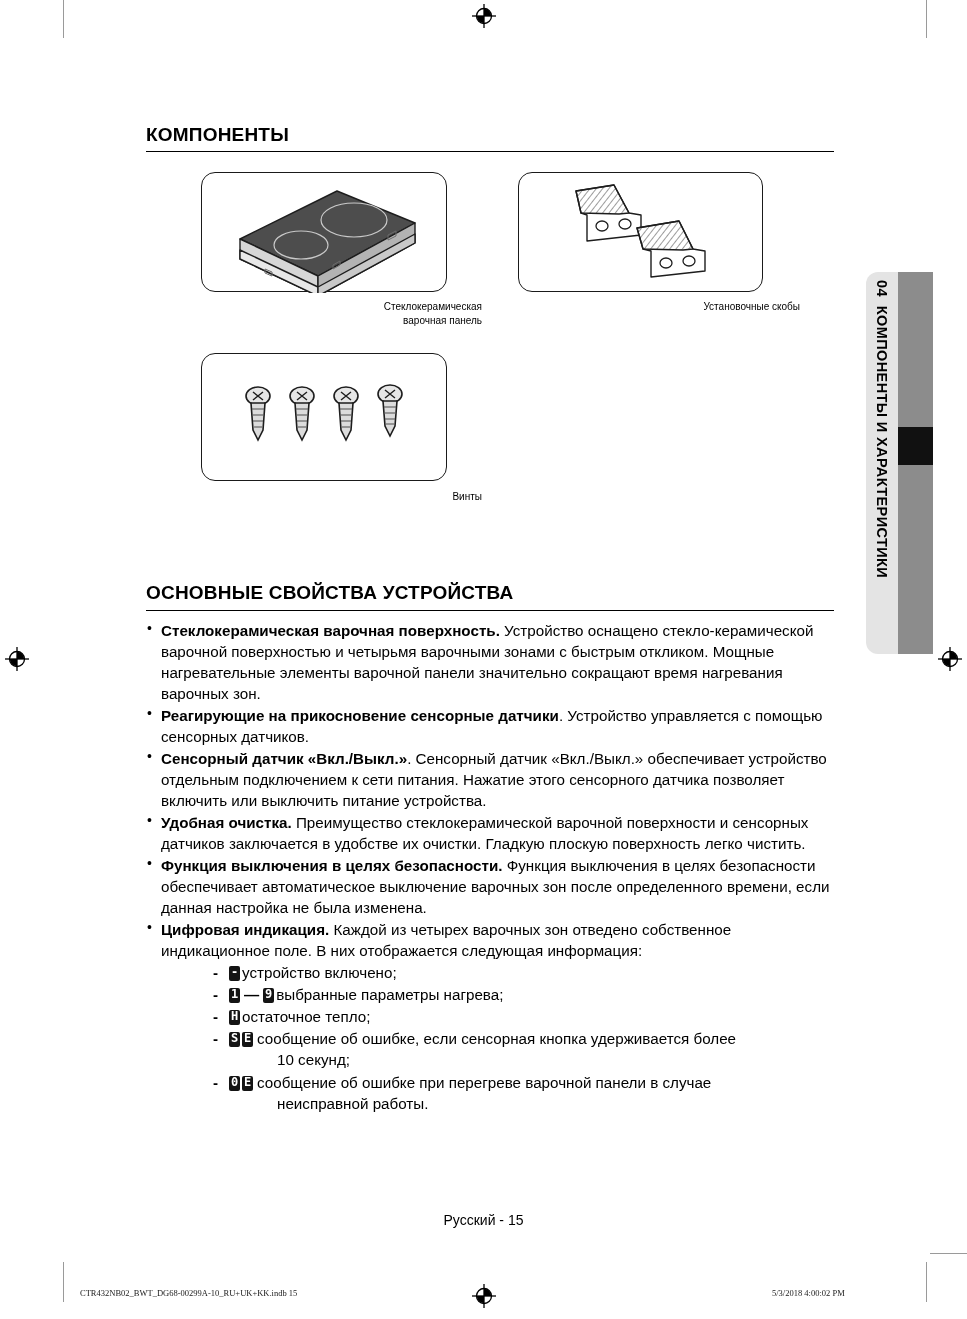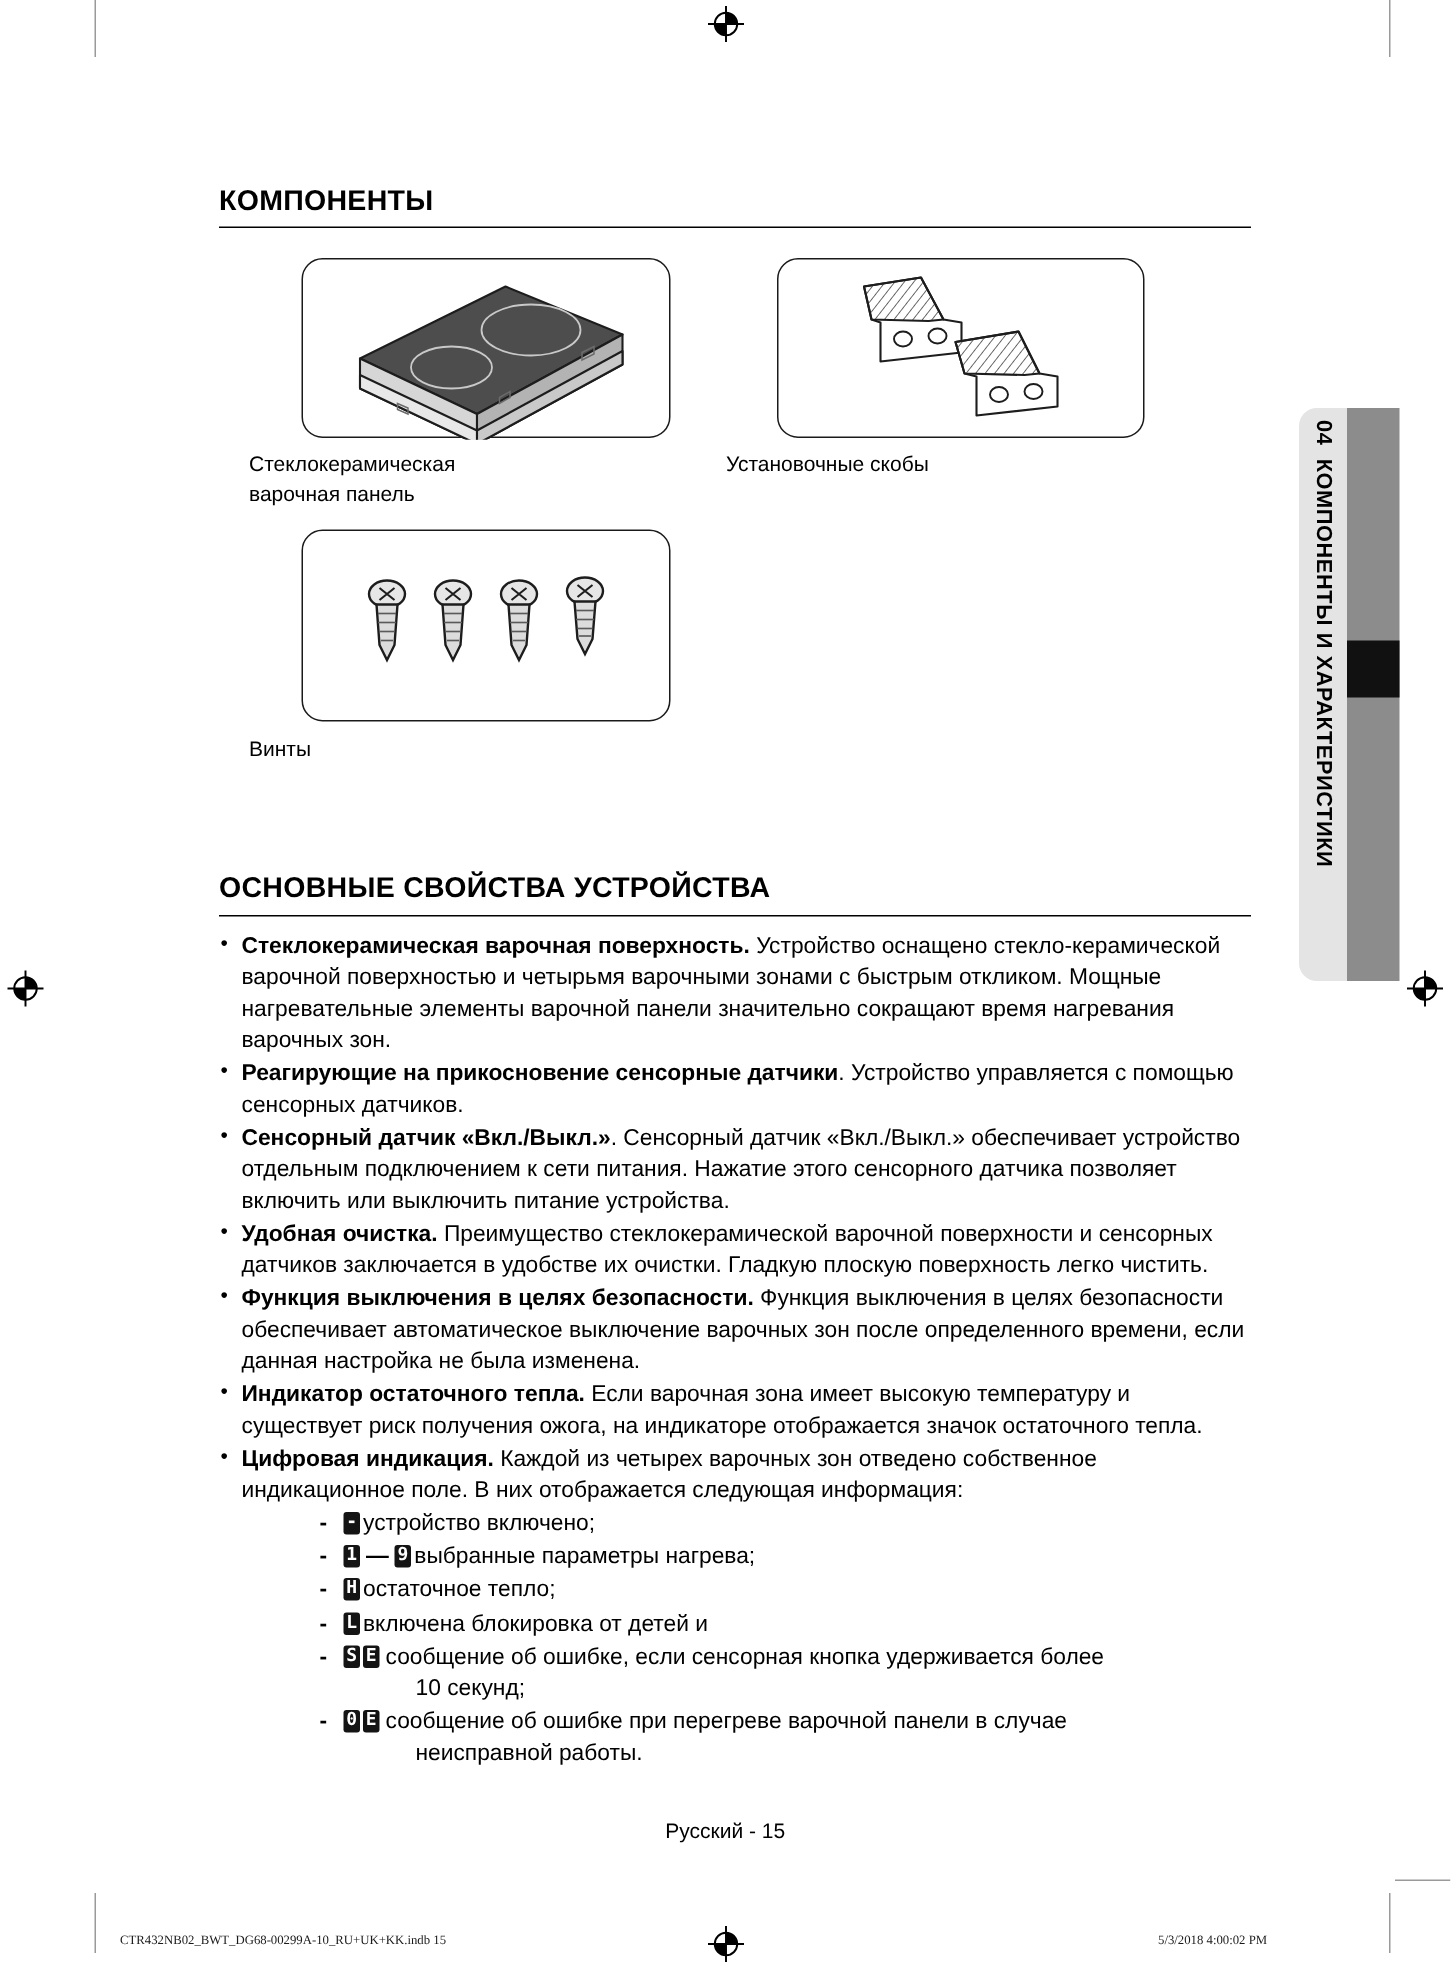--- a/index.html
+++ b/index.html
@@ -30,21 +30,21 @@
   }
   .rule{border-bottom:1.4px solid #000;width:100%;margin-top:2px;}
 
   
   .parts{position:relative;margin-top:18px;}
   .partbox{
     border:1.6px solid #1a1a1a;border-radius:14px;background:#fff;
     box-sizing:border-box;position:absolute;
   }
   .cap{
-    position:absolute;text-align:left;font-size:14px;line-height:1.42;
+    position:absolute;text-align:right;font-size:10px;line-height:1.42;
   }
 
   
   .features{margin:0;padding:0;list-style:none;font-size:15.2px;line-height:1.385;}
   .features > li{
     position:relative;padding-left:15px;margin-bottom:1px;
     text-align:left;
   }
   .features > li:before{
     content:"\2022";position:absolute;left:1px;top:-1px;font-size:14px;
@@ -276,36 +276,32 @@
 
     <h1 class="h-sec" style="margin-top:2px;">ОСНОВНЫЕ СВОЙСТВА УСТРОЙСТВА</h1>
     <div class="rule"></div>
 
     <ul class="features" style="margin-top:9px;">
       <li><b>Стеклокерамическая варочная поверхность.</b><span> Устройство оснащено стекло-керамической варочной поверхностью и четырьмя варочными зонами с быстрым откликом. Мощные нагревательные элементы варочной панели значительно сокращают время нагревания варочных зон.</span></li>
       <li><b>Реагирующие на прикосновение сенсорные датчики</b><span>. Устройство управляется с помощью сенсорных датчиков.</span></li>
       <li><b>Сенсорный датчик «Вкл./Выкл.»</b><span>. Сенсорный датчик «Вкл./Выкл.» обеспечивает устройство отдельным подключением к сети питания. Нажатие этого сенсорного датчика позволяет включить или выключить питание устройства.</span></li>
       <li><b>Удобная очистка.</b><span> Преимущество стеклокерамической варочной поверхности и сенсорных датчиков заключается в удобстве их очистки. Гладкую плоскую поверхность легко чистить.</span></li>
       <li><b>Функция выключения в целях безопасности.</b><span> Функция выключения в целях безопасности обеспечивает автоматическое выключение варочных зон после определенного времени, если данная настройка не была изменена.</span></li>
-      <li><b>Индикатор остаточного тепла.</b><span> Если варочная зона имеет высокую температуру и существует риск получения ожога, на индикаторе отображается значок остаточного тепла.</span></li>
       <li>
         <b>Цифровая индикация.</b><span> Каждой из четырех варочных зон отведено собственное индикационное поле. В них отображается следующая информация:</span>
 
         <ul class="sublist">
           <li>
             <span class="seg">-</span><span>устройство включено;</span>
           </li>
           <li>
             <span class="seg">1</span><span class="dash-between">—</span><span class="seg">9</span><span>выбранные параметры нагрева;</span>
           </li>
           <li>
             <span class="seg">H</span><span>остаточное тепло;</span>
-          </li>
-          <li>
-            <span class="seg">L</span><span>включена блокировка от детей и</span>
           </li>
           <li>
             <span class="seg">S</span><span class="seg wide">E</span><span>сообщение об ошибке, если сенсорная кнопка удерживается более</span>
             <span class="cont">10 секунд;</span>
           </li>
           <li>
             <span class="seg">0</span><span class="seg wide">E</span><span>сообщение об ошибке при перегреве варочной панели в случае</span>
             <span class="cont">неисправной работы.</span>
           </li>
         </ul>

